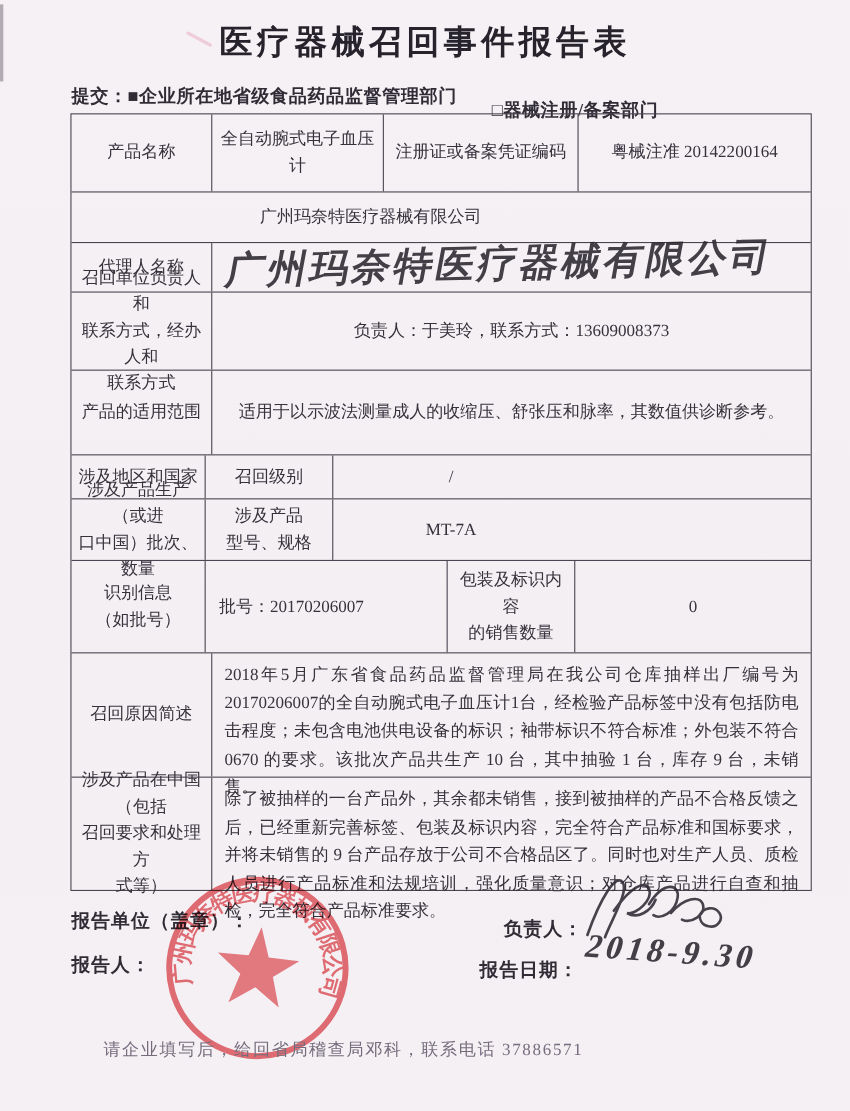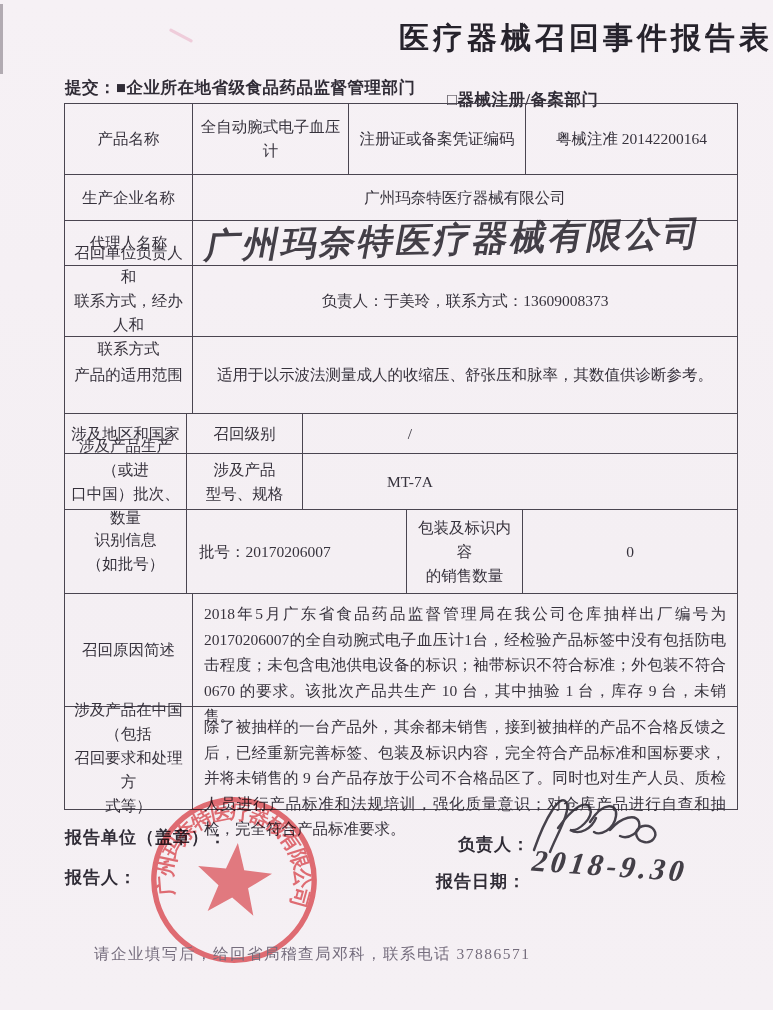--- a/index.html
+++ b/index.html
@@ -19,21 +19,21 @@
   .edge-mark{
     position:absolute;left:0;top:4px;width:3px;height:70px;
     background:#6d6570;opacity:.5;
   }
   .pink-streak{
     position:absolute;left:168px;top:34px;width:26px;height:3px;
     background:#e8a8c0;opacity:.5;transform:rotate(28deg);border-radius:2px;
   }
   .title{
     position:absolute;left:0;top:18px;width:100%;
-    text-align:right;
+    text-align:center;
     font-size:30px;font-weight:bold;letter-spacing:4px;
     color:#26232c;
   }
   .submit-line{
     position:absolute;left:65px;top:77px;width:672px;
     font-size:16.5px;font-weight:600;color:#302c36;
     letter-spacing:.5px;
   }
   .submit-line .opt2{position:absolute;left:382px;top:0;margin-top:12px;}
   
@@ -120,21 +120,20 @@
   <div class="table">
 
     <div class="row h70">
       <div class="cell w128">产品名称</div>
       <div class="cell w156">全自动腕式电子血压计</div>
       <div class="cell w177">注册证或备案凭证编码</div>
       <div class="cell w211">粤械注准 20142200164</div>
     </div>
 
     <div class="row h45">
-      <div class="cell w128">生产企业名称</div>
       <div class="cell w544">广州玛奈特医疗器械有限公司</div>
     </div>
 
     <div class="row h44">
       <div class="cell w128">代理人名称</div>
       <div class="cell w544" style="position:relative;">
         <span class="handwrite agent-hw">广州玛奈特医疗器械有限公司</span>
       </div>
     </div>
 

